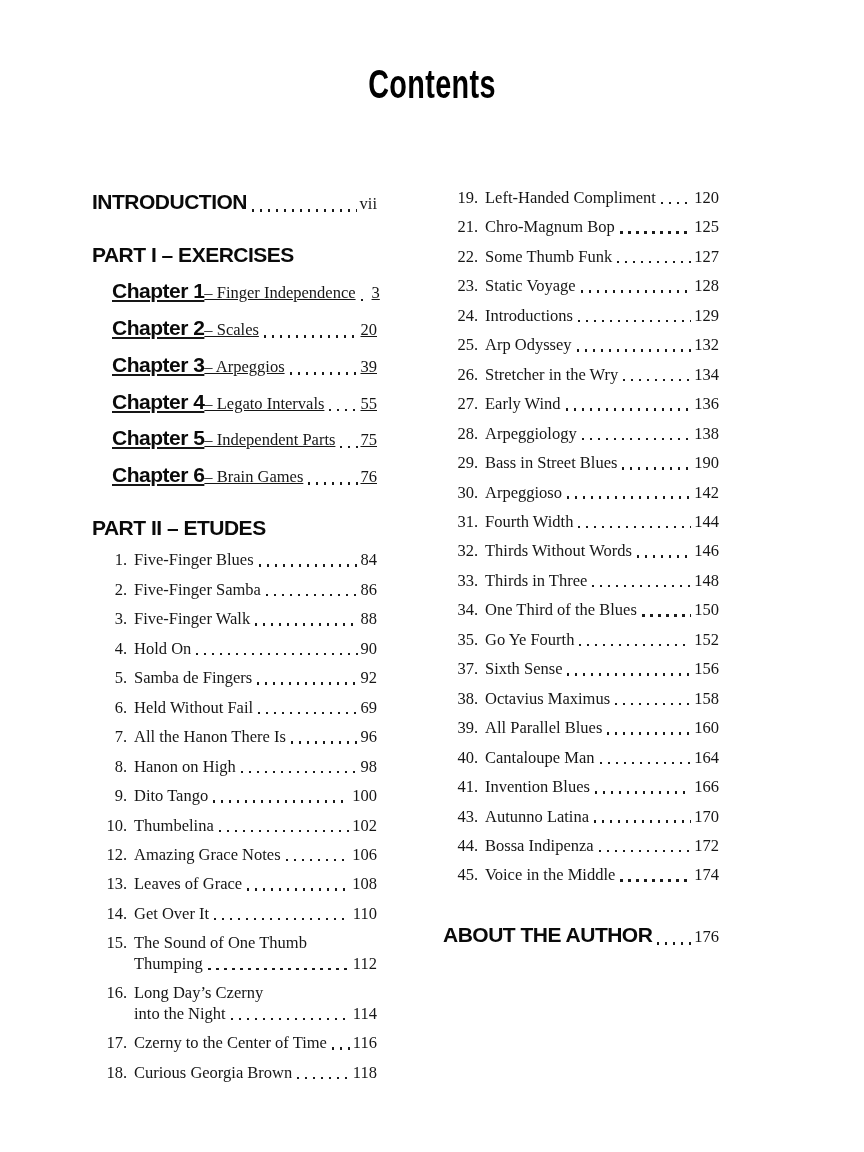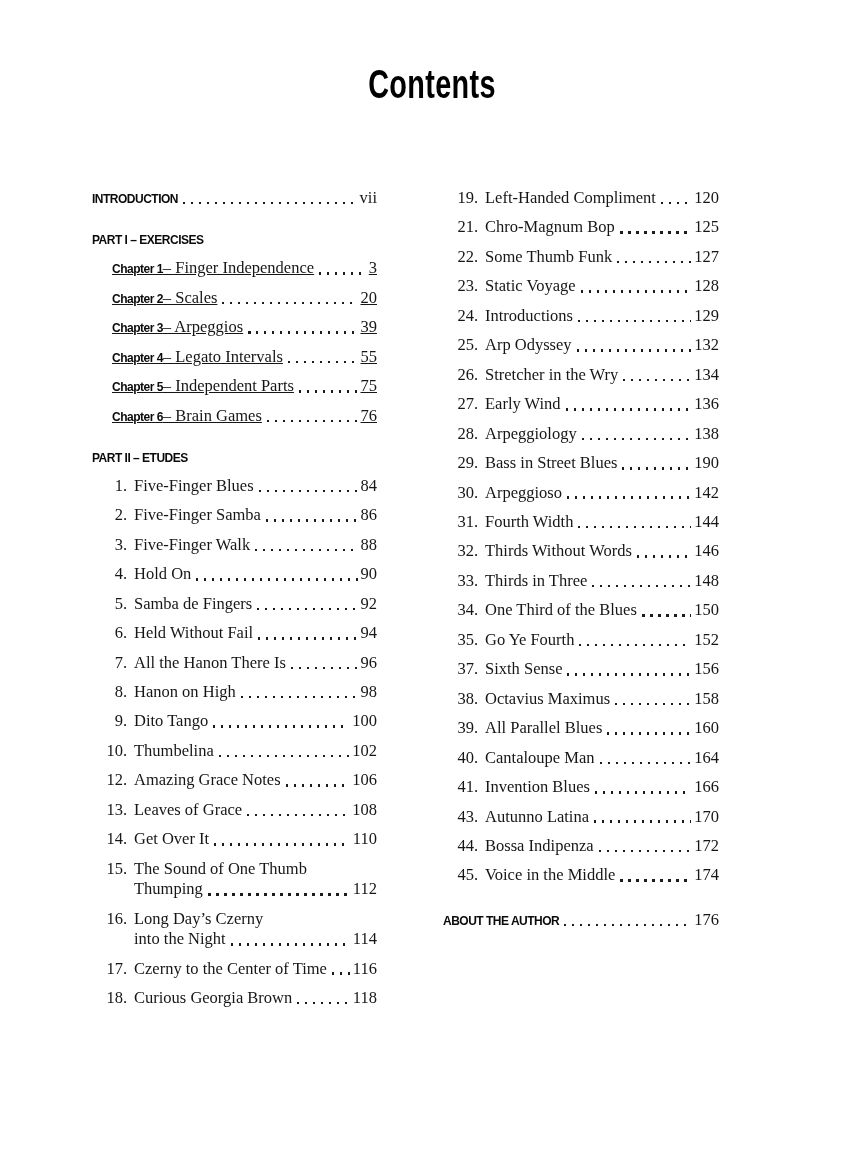--- a/index.html
+++ b/index.html
@@ -22,36 +22,36 @@
     letter-spacing: 0.5px;
   }
   .columns {
     display: flex;
     margin-top: 84px;
     padding-left: 92px;
     gap: 66px;
   }
   .col { display: flex; flex-direction: column; }
   .col-left  { width: 285px; }
-  .col-right { width: 276px; }
+  .col-right { width: 276px; gap: 11px; }
   .vlist { display: flex; flex-direction: column; }
 
   .entry { margin-bottom: 9px; }
   .trow { display: flex; align-items: baseline; }
 
   .serif {
     font-family: "Liberation Serif", serif;
     font-size: 16.5px;
     line-height: 1.24;
     color: #161616;
   }
   .hd {
     font-family: "Liberation Sans", sans-serif;
     font-weight: bold;
-    font-size: 12px;
+    font-size: 21px;
     line-height: 1.32;
     letter-spacing: -0.5px;
     color: #0a0a0a;
     white-space: nowrap;
   }
   .part-heading { margin: 16px 0 9px 0; }
 
   .num {
     flex: none;
     width: 35px;
@@ -183,21 +183,21 @@
               <span class="serif etitle">Samba de Fingers</span>
               <span class="leader"></span>
               <span class="page-num serif">92</span>
             </div>
           </div>
           <div class="entry">
             <div class="trow">
               <span class="num serif">6.</span>
               <span class="serif etitle">Held Without Fail</span>
               <span class="leader"></span>
-              <span class="page-num serif">94</span>
+              <span class="page-num serif">69</span>
             </div>
           </div>
           <div class="entry">
             <div class="trow">
               <span class="num serif">7.</span>
               <span class="serif etitle">All the Hanon There Is</span>
               <span class="leader"></span>
               <span class="page-num serif">96</span>
             </div>
           </div>

